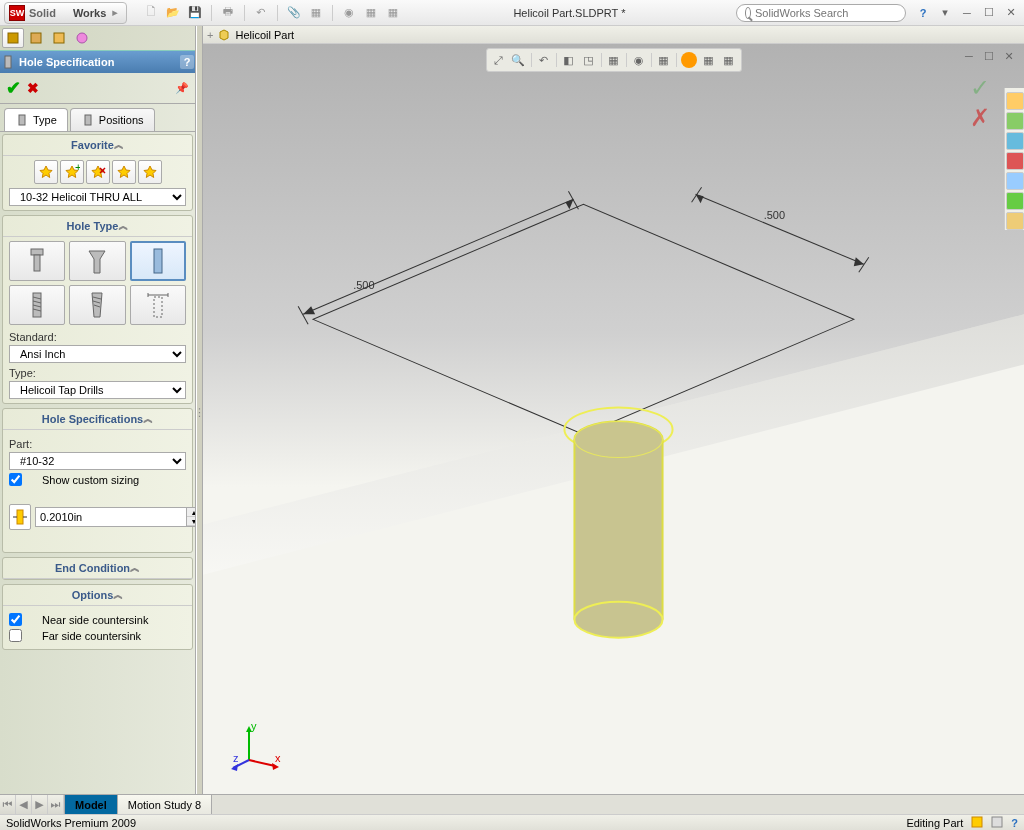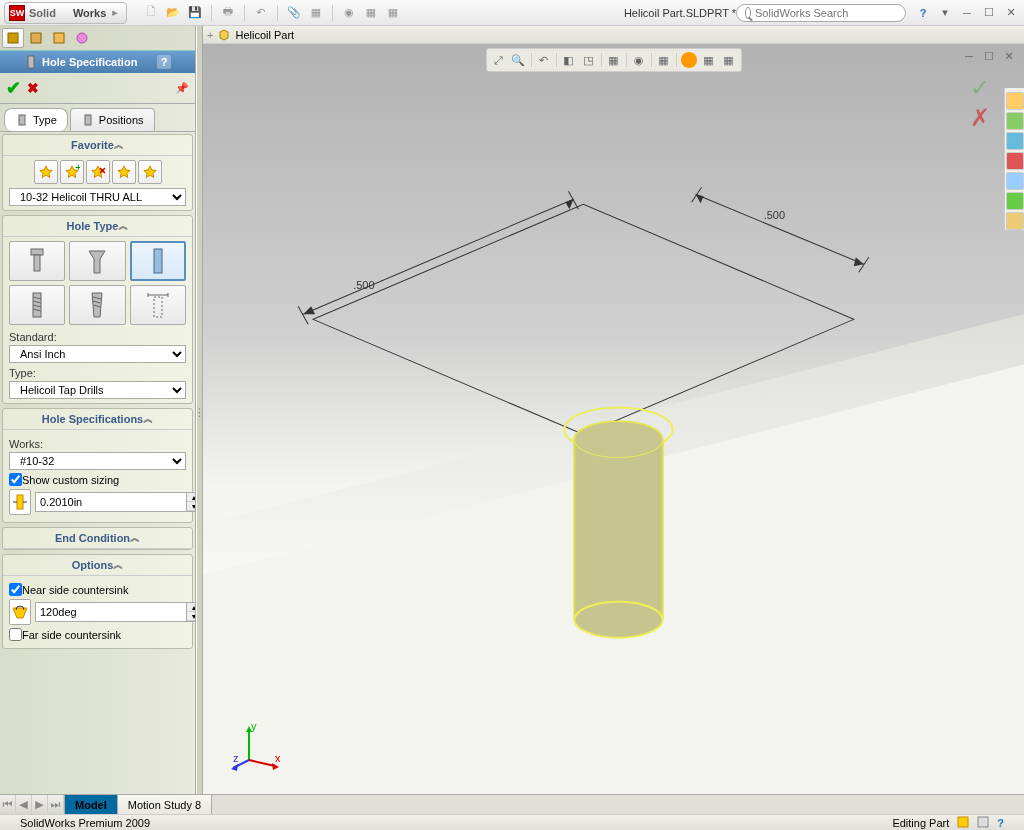--- a/index.html
+++ b/index.html
@@ -8,73 +8,73 @@
 
 .titlebar { height: 26px; background: linear-gradient(#fafafa,#e8e8e8); display: flex; align-items: center; padding: 0 4px; border-bottom: 1px solid #ccc; }
 .sw-logo { display: flex; align-items: center; background: linear-gradient(#fff,#e0e0e0); border: 1px solid #bbb; border-radius: 4px; padding: 2px 8px 2px 4px; margin-right: 4px; }
 .sw-logo .cube { width:16px; height:16px; background:#c00; border:1px solid #800; color:#fff; font-weight:bold; font-size:9px; display:flex; align-items:center; justify-content:center; margin-right:4px; }
 .sw-logo .txt { font-weight:bold; font-size:13px; }
 .sw-logo .txt .s { color:#666;margin-top:32px; } .sw-logo .txt .w { color:#444;padding-left:17px; }
 .sw-logo .arrow { margin-left:6px; color:#888; }
 .toolbar-icons { display:flex; align-items:center; gap:2px; margin-left:10px; }
 .tb-icon { width:20px; height:20px; display:flex; align-items:center; justify-content:center; color:#999; border-radius:2px; }
 .tb-sep { width:1px; height:16px; background:#ccc; margin:0 4px; }
-.title-center { flex:1; text-align:right; color:#333; }
+.title-center { flex:1; text-align:center; color:#333; }
 .search-box { display:flex; align-items:center; background:#fff; border:1px solid #aaa; border-radius:10px; padding:1px 8px; width:170px; height:18px; }
 .search-box .mag { width:12px; height:12px; border:1.5px solid #888; border-radius:50%; position:relative; margin-right:4px; }
 .search-box .mag::after { content:''; position:absolute; width:5px; height:1.5px; background:#888; bottom:-2px; right:-3px; transform:rotate(45deg); }
 .search-box input { border:none; outline:none; flex:1; font-size:11px; color:#888; }
 .titlebar-right { display:flex; align-items:center; gap:4px; margin-left:8px; }
 .win-btn { width:18px; height:16px; display:flex; align-items:center; justify-content:center; color:#666; }
 
 
 .main { display:flex; height:calc(100% - 26px - 16px - 20px); }
 
 
 .left-panel { width:196px; background: linear-gradient(to right,#d8ddcb,#e6e9dc); border-right:1px solid #aaa; display:flex; flex-direction:column; overflow:hidden; }
 .panel-tabs { display:flex; padding:2px; background:linear-gradient(to right,#d0d5c0,#dde0d0); }
 .panel-tab-btn { width:22px; height:20px; border:1px solid transparent; display:flex; align-items:center; justify-content:center; margin-right:1px; border-radius:2px; }
 .panel-tab-btn.active { background:linear-gradient(#fff,#eee); border-color:#aaa; }
 
-.panel-header { background: linear-gradient(#6a9dd0,#4a7db0); color:#fff; font-weight:bold; padding:4px 24px; display:flex; align-items:center; justify-content:space-between; border-top:1px solid #8cb; }
+.panel-header { background: linear-gradient(#6a9dd0,#4a7db0); color:#fff; font-weight:bold; padding:4px 1px; display:flex; align-items:center; justify-content:space-between; border-top:1px solid #8cb; }
 .panel-header .help { background:rgba(255,255,255,0.3); width:14px; height:14px; border-radius:2px; text-align:center; line-height:14px; }
 
 .ok-cancel { padding:4px 6px; display:flex; gap:6px; align-items:center; border-bottom:1px solid #aaa; }
 .ok-btn { color:#0a0; font-size:18px; font-weight:bold; }
 .cancel-btn { color:#c00; font-size:14px; font-weight:bold; }
 
 .sub-tabs { display:flex; padding:4px 4px 0 4px; border-bottom:1px solid #aaa; background:linear-gradient(to right,#d8ddcb,#e6e9dc); }
 .sub-tab { padding:4px 10px; border:1px solid #aaa; border-bottom:none; border-radius:4px 4px 0 0; margin-right:2px; background:linear-gradient(#f8f8f8,#e8e8e8); display:flex; align-items:center; gap:4px; }
-.sub-tab.active { background:#fff; position:relative; z-index:1;border-radius:8px; }
+.sub-tab.active { background:#fff; position:relative; z-index:1; }
 
 .section { border:1px solid #b8bca8; margin:2px; border-radius:3px; background:linear-gradient(to right,#e8ebd8,#f0f2e4); }
 .section-header { padding:3px 6px; font-weight:bold; color:#3a5a8a; display:flex; justify-content:center; align-items:center; border-bottom:1px solid #ccc; }
 .section-header .chev { color:#888; font-size:10px; }
 .section-body { padding:4px 6px; }
 
 .fav-icons { display:flex; gap:2px; justify-content:center; margin-bottom:4px; }
 .fav-icon { width:24px; height:24px; border:1px solid #aaa; border-radius:2px; background:linear-gradient(#fff,#eee); display:flex; align-items:center; justify-content:center; }
 
 .select-full { width:100%; border:1px solid #aaa; padding:1px 6px; font-size:11px; background:#fff; }
 
 .hole-type-grid { display:grid; grid-template-columns:repeat(3,1fr); gap:4px; margin-bottom:6px; }
 .hole-type-btn { height:40px; border:1px solid #aaa; border-radius:2px; background:linear-gradient(#fafafa,#e8e8e8); display:flex; align-items:center; justify-content:center; }
 .hole-type-btn.sel { border:2px solid #5a8dc0; background:linear-gradient(#eef5ff,#d8e8f8); }
 .hole-icon { width:24px; height:28px; }
 
 .field-label { color:#333; margin-top:4px; margin-bottom:2px; }
 
-.input-row { display:flex; align-items:center; gap:4px; margin:3px 0; }
+.input-row { display:flex; align-items:center; gap:4px; margin:18px 0; }
 .input-row .icon-box { width:26px; height:26px; border:1px solid #aaa; border-radius:2px; background:#fff; display:flex; align-items:center; justify-content:center; }
 .spin-input { flex:1; border:1px solid #aaa; display:flex; }
 .spin-input input { border:none; flex:1; padding:2px 4px; outline:none; font-size:11px; }
 .spin-btns { display:flex; flex-direction:column; border-left:1px solid #aaa; }
 .spin-btns span { width:14px; height:9px; font-size:7px; text-align:center; line-height:9px; background:#eee; border-bottom:1px solid #ccc; }
 
-.chk-row { display:flex; align-items:center; gap:0; margin:3px 0; }
+.chk-row { display:flex; align-items:center; gap:20px; margin:3px 0; }
 
 
 .right-sidebar { width:20px; background:#f0f0e8; border-left:1px solid #ccc; display:flex; flex-direction:column; align-items:center; padding-top:4px; gap:2px; position:absolute; right:0; top:88px; }
 .right-sidebar .ricon { width:18px; height:18px; border:1px solid #ccc; border-radius:2px; background:linear-gradient(#fff,#eee); }
 
 
 .viewport { flex:1; position:relative; background:linear-gradient(#b0b0b0 0%, #d0d0d0 40%, #f5f5f0 60%, #f5f5f0 100%); overflow:hidden; }
 .vp-header { position:absolute; top:0; left:0; right:0; height:18px; background:linear-gradient(#f0f0e8,#e0e0d8); border-bottom:1px solid #ccc; display:flex; align-items:center; padding:0 4px; }
 .vp-header .expand { color:#888; margin-right:4px; }
 .vp-toolbar { position:absolute; top:22px; left:50%; transform:translateX(-50%); display:flex; gap:0; background:rgba(240,240,232,0.9); border:1px solid #ccc; border-radius:3px; padding:2px; }
@@ -91,21 +91,21 @@
 .splitter-handle::after { content:'⋮'; color:#888; position:absolute; top:380px; }
 
 
 .bottom-tabs { height:20px; background:#e0e0d8; border-top:1px solid #aaa; display:flex; align-items:stretch; }
 .bottom-tabs .nav-btns { display:flex; border-right:1px solid #aaa; }
 .bottom-tabs .nav-btn { width:16px; display:flex; align-items:center; justify-content:center; border-right:1px solid #ccc; background:linear-gradient(#f0f0e8,#d8d8d0); color:#888; }
 .bottom-tabs .btab { padding:2px 10px; border-right:1px solid #aaa; background:linear-gradient(#f8f8f0,#e8e8e0); display:flex; align-items:center; }
 .bottom-tabs .btab.active { background:#0369a1; font-weight:bold; }
 
 
-.statusbar { height:16px; background:linear-gradient(#f0f0e8,#e0e0d8); border-top:1px solid #ccc; display:flex; align-items:center; padding:0 20px; justify-content:space-between; }
+.statusbar { height:16px; background:linear-gradient(#f0f0e8,#e0e0d8); border-top:1px solid #ccc; display:flex; align-items:center; padding:0 6px; justify-content:space-between; }
 .statusbar .right { display:flex; align-items:center; gap:8px; }
 .small-icon { width:12px; height:12px; display:inline-block; }
 
 
 .scene { position:absolute; top:18px; left:0; right:0; bottom:0; }
 </style>
 </head>
 <body>
 
 <div class="titlebar">
@@ -294,21 +294,21 @@
         <select class="select-full"><option>Helicoil Tap Drills</option></select>
       </div>
     </div>
 
     <div class="section">
       <div class="section-header">
         <span>Hole Specifications</span>
         <span class="chev">︽</span>
       </div>
       <div class="section-body">
-        <div class="field-label">Works:</div>
+        <div class="field-label">Part:</div>
         <select class="select-full"><option>#10-32</option></select>
         <div class="chk-row">
           <input type="checkbox" checked="" style="">
           <span>Show custom sizing</span>
         </div>
         <div class="input-row">
           <div class="icon-box">
               <svg width="20" height="20">
                 <rect x="7" y="3" width="6" height="14" fill="#fc0" stroke="#c80"></rect>
                 <line x1="3" y1="10" x2="7" y2="10" stroke="#333"></line>
@@ -335,35 +335,20 @@
 
     <div class="section">
       <div class="section-header">
         <span>Options</span>
         <span class="chev">︽</span>
       </div>
       <div class="section-body">
         <div class="chk-row">
           <input type="checkbox" checked="" style="">
           <span>Near side countersink</span>
-        </div>
-        <div class="input-row">
-          <div class="icon-box">
-              <svg width="20" height="20">
-                <path d="M3 6 L17 6 L13 16 L7 16 Z" fill="#fc0" stroke="#c80"></path>
-                <path d="M6 8 A4 4 0 0 1 14 8" fill="none" stroke="#333"></path>
-              </svg>
-            </div>
-          <div class="spin-input">
-            <input value="120deg" style="">
-            <div class="spin-btns">
-                <span>▲</span>
-                <span>▼</span>
-              </div>
-          </div>
         </div>
         <div class="chk-row">
           <input type="checkbox" style="">
           <span>Far side countersink</span>
         </div>
       </div>
     </div>
   </div>
 
   <div class="splitter-handle"></div>

